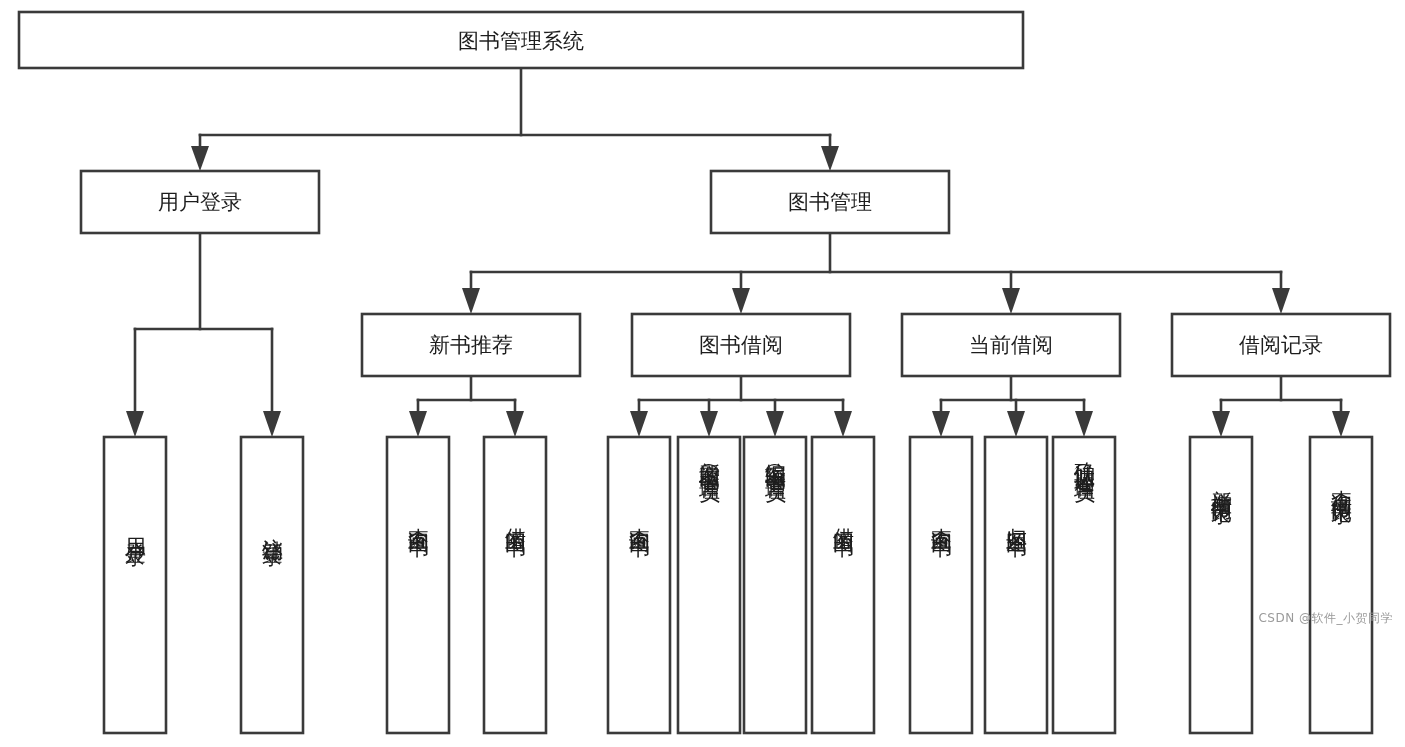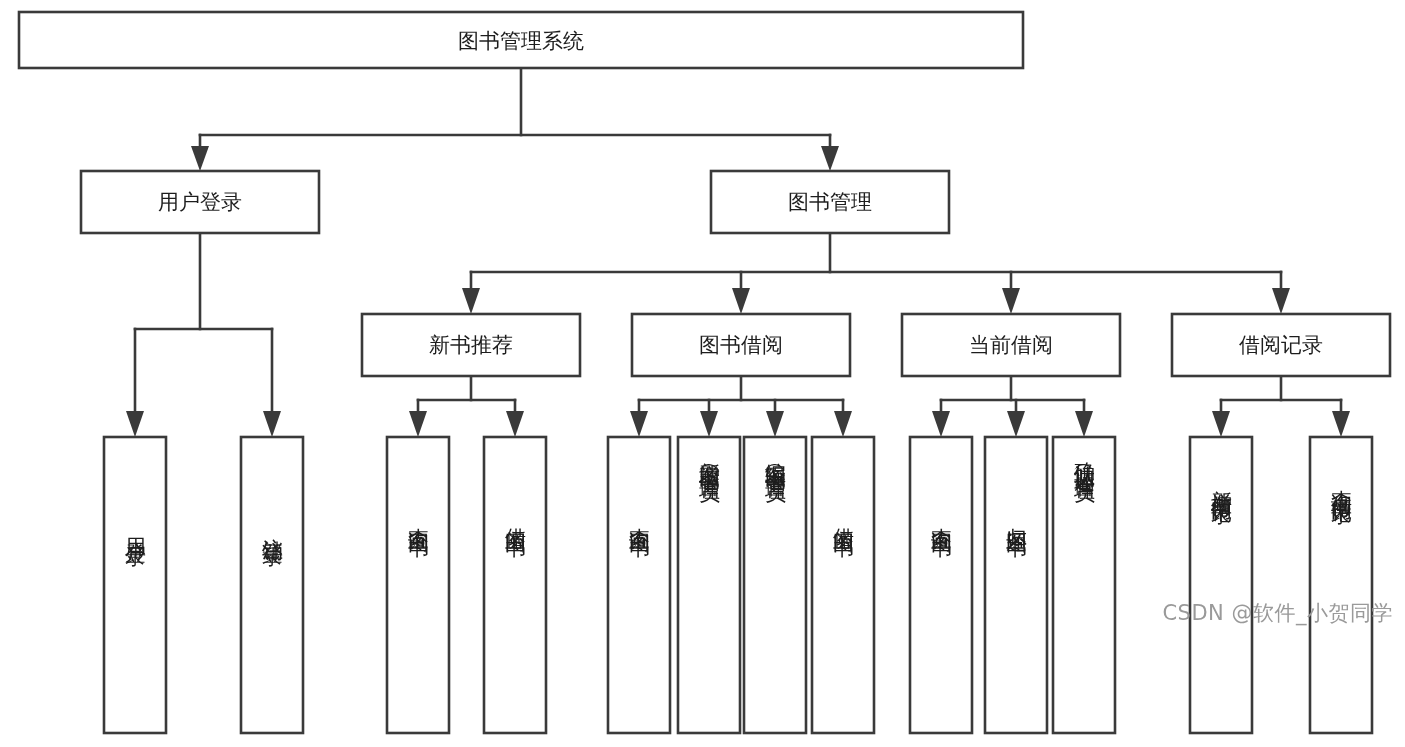--- a/index.html
+++ b/index.html
@@ -64,21 +64,21 @@
     line-height: 1;
     letter-spacing: 3px;
     color: #1d1d1d;
     white-space: nowrap;
   }
   #watermark {
     position: absolute;
     right: 12px;
     bottom: 6px;
     font-family: "DejaVu Sans", "Liberation Sans", sans-serif;
-    font-size: 21px;
+    font-size: 12px;
     color: #9a9a9a;
     letter-spacing: 0.5px;
     white-space: nowrap;
   }
 </style>
 </head>
 <body>
 
 <div id="diagram-root">
 

